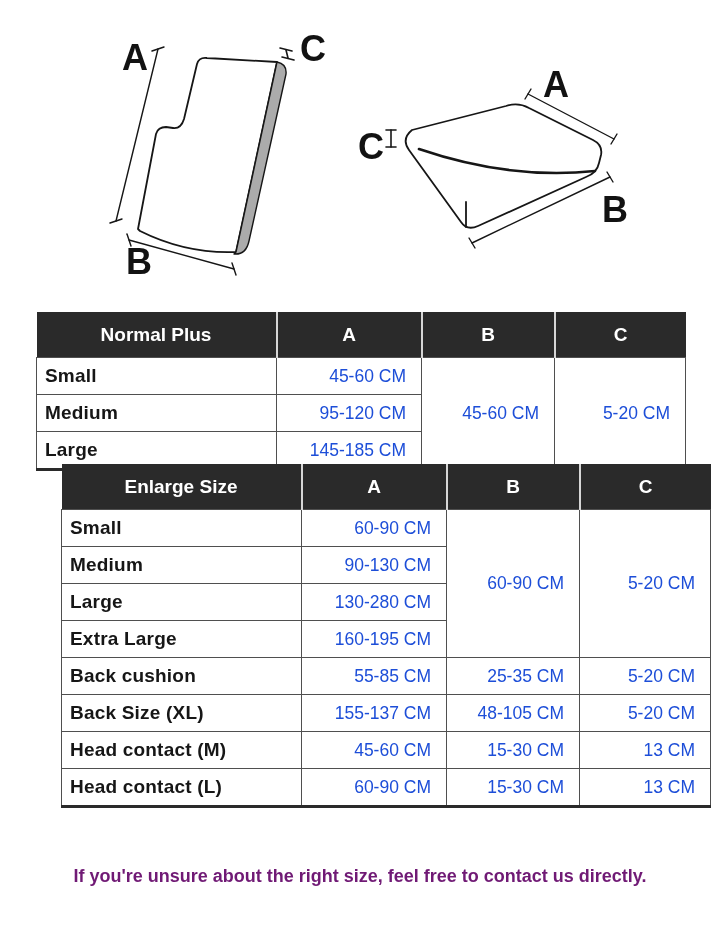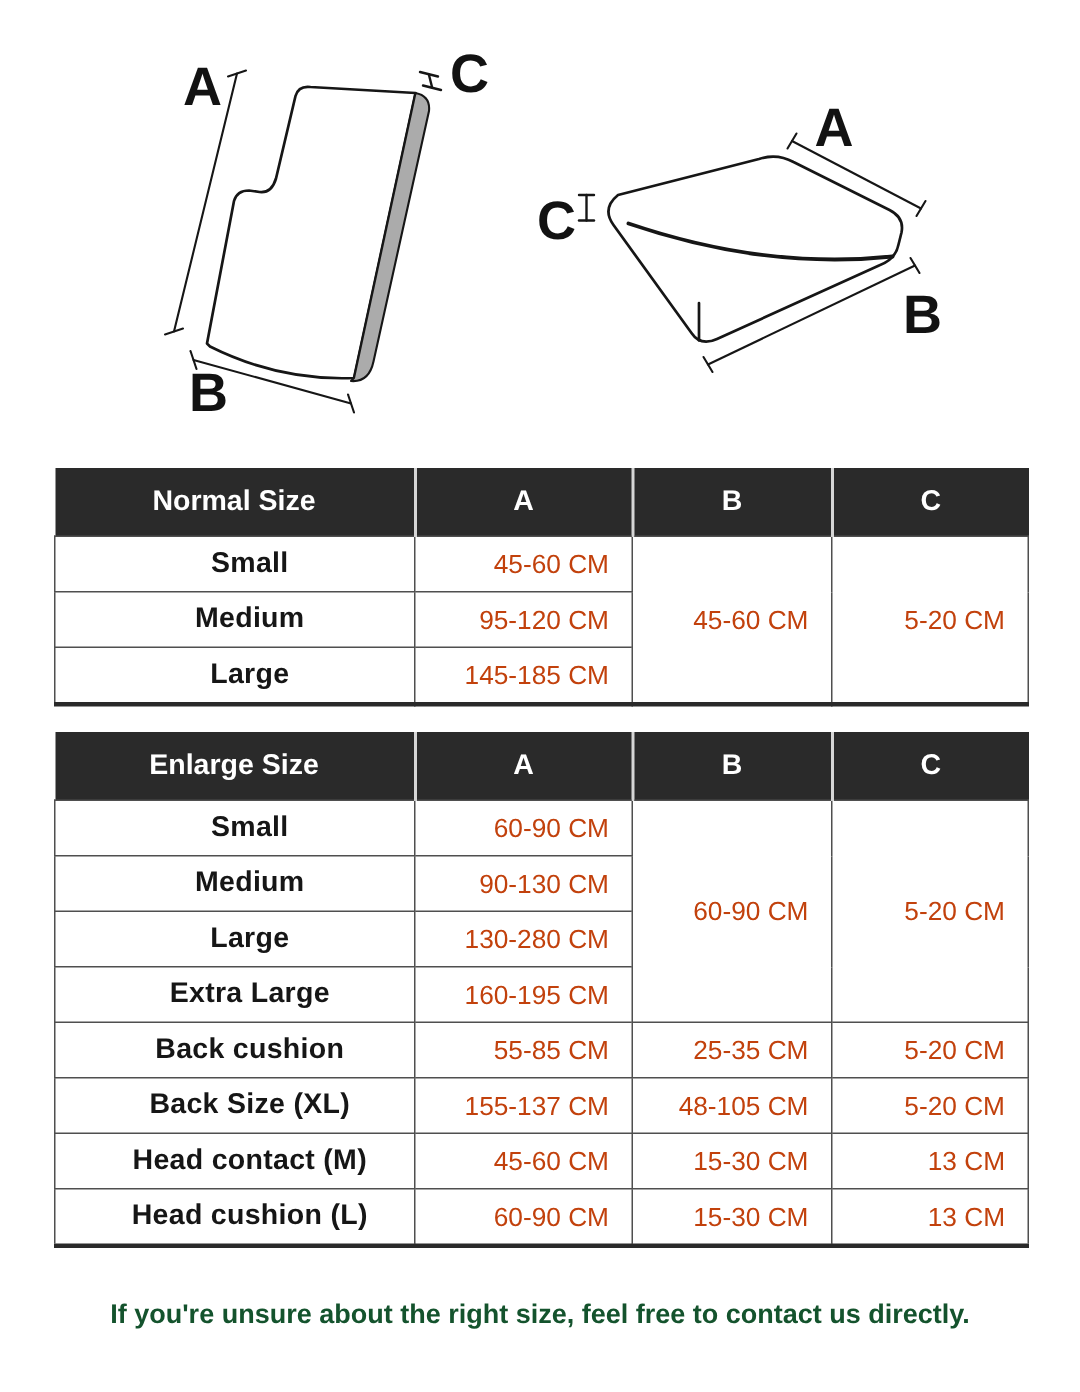--- a/index.html
+++ b/index.html
@@ -11,39 +11,39 @@
   .dim-label {
     font-family:"Liberation Sans", sans-serif;
     font-size:36px; font-weight:bold; fill:#121212; text-anchor:middle;
   }
   .size-table {
     position:absolute; left:36px; width:649px;
     border-collapse:collapse; table-layout:fixed;
     border-bottom:3px solid #2a2a2a;
   }
   #table-normal  { top:312px; }
-  #table-enlarge { top:488px; }
+  #table-enlarge { top:464px;margin-left:25px; }
   .size-table th {
     background:#2a2a2a; color:#ffffff;
     font-size:19px; font-weight:bold; height:45px;
     text-align:center; border-left:2px solid #d6d6d6; padding:0;
   }
   .size-table th:first-child { border-left:none; }
   .size-table td {
     border:1px solid #4f4f4f; background:#ffffff;
-    height:36px; font-size:17.5px; color:#c2410c; padding:0;
+    height:36px; font-size:17.5px; color:#1d4ed8; padding:0;
   }
   .size-table td.lbl {
     font-weight:bold; font-size:19px; color:#161616;
-    text-align:center; padding-left:20px; letter-spacing:0.2px;
+    text-align:left; padding-left:8px; letter-spacing:0.2px;
   }
   .size-table td.val { text-align:right; padding-right:15px; }
   .note {
     position:absolute; top:866px; left:0; width:720px;
-    text-align:center; color:#14532d; font-weight:bold; font-size:18px;
+    text-align:center; color:#701a75; font-weight:bold; font-size:18px;
   }
 </style>
 </head>
 <body>
 
 <div class="page">
 
   <svg class="diagrams" width="720" height="300" viewBox="0 0 720 300">
 
     <g fill="none" stroke="#161616" stroke-width="1.8" stroke-linejoin="round" stroke-linecap="round">
@@ -98,21 +98,21 @@
 
   <table class="size-table" id="table-normal">
     <colgroup>
         <col style="width:240px">
         <col style="width:145px">
         <col style="width:133px">
         <col style="width:131px">
       </colgroup>
     <thead>
       <tr>
-        <th>Normal Size</th>
+        <th>Normal Plus</th>
         <th>A</th>
         <th>B</th>
         <th>C</th>
       </tr>
     </thead>
     <tbody>
       <tr>
         <td class="lbl">Small</td>
         <td class="val">45-60 CM</td>
         <td class="val" rowspan="3">45-60 CM</td>
@@ -175,21 +175,21 @@
         <td class="val">48-105 CM</td>
         <td class="val">5-20 CM</td>
       </tr>
       <tr>
         <td class="lbl">Head contact (M)</td>
         <td class="val">45-60 CM</td>
         <td class="val">15-30 CM</td>
         <td class="val">13 CM</td>
       </tr>
       <tr>
-        <td class="lbl">Head cushion (L)</td>
+        <td class="lbl">Head contact (L)</td>
         <td class="val">60-90 CM</td>
         <td class="val">15-30 CM</td>
         <td class="val">13 CM</td>
       </tr>
     </tbody>
   </table>
 
   <div class="note">If you're unsure about the right size, feel free to contact us directly.</div>
 
 </div>

